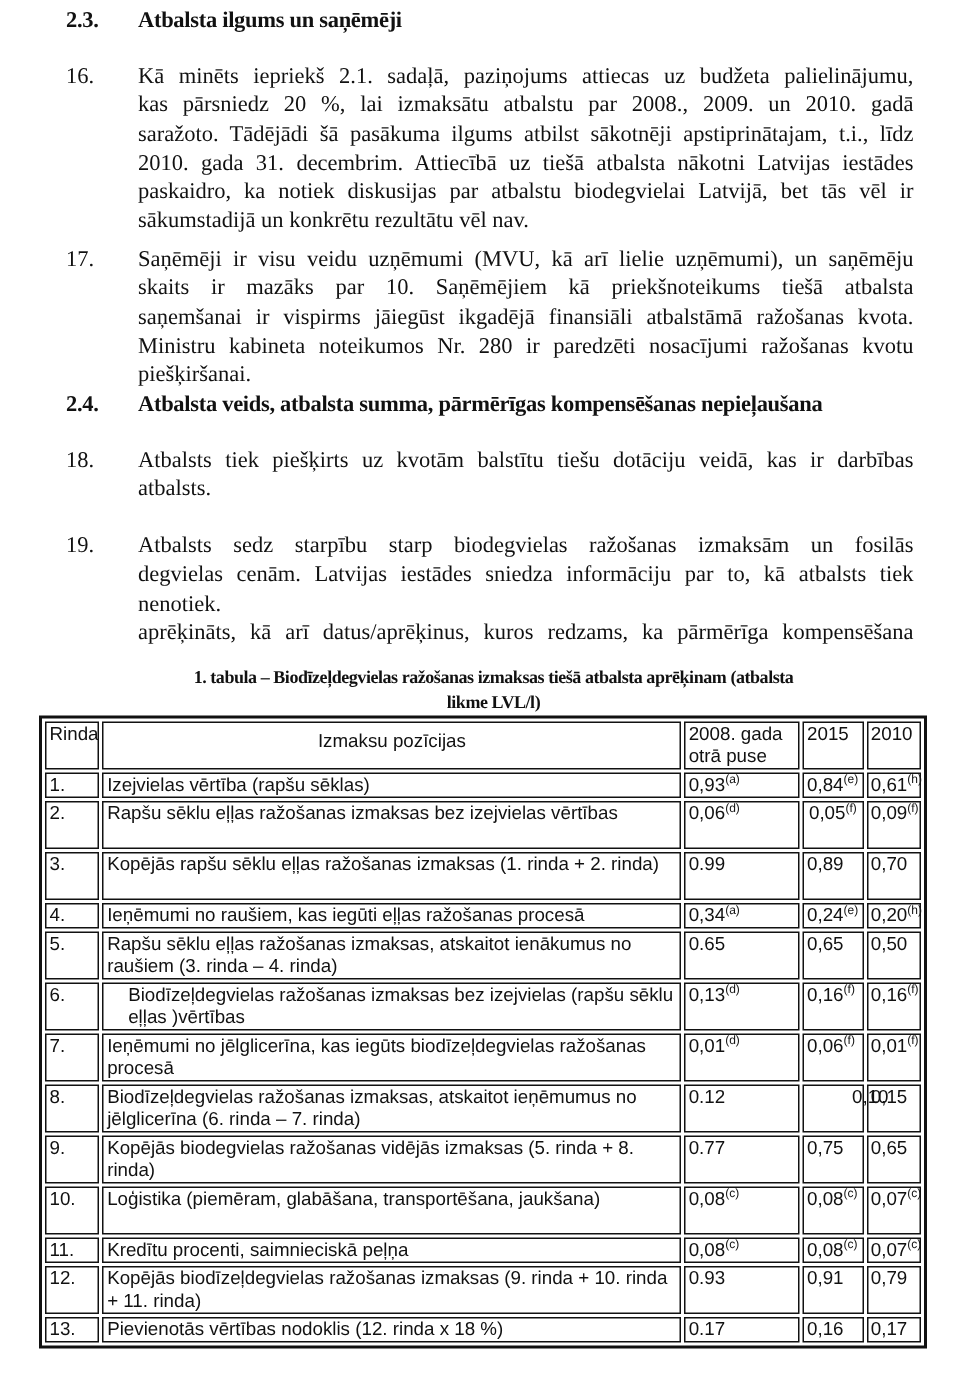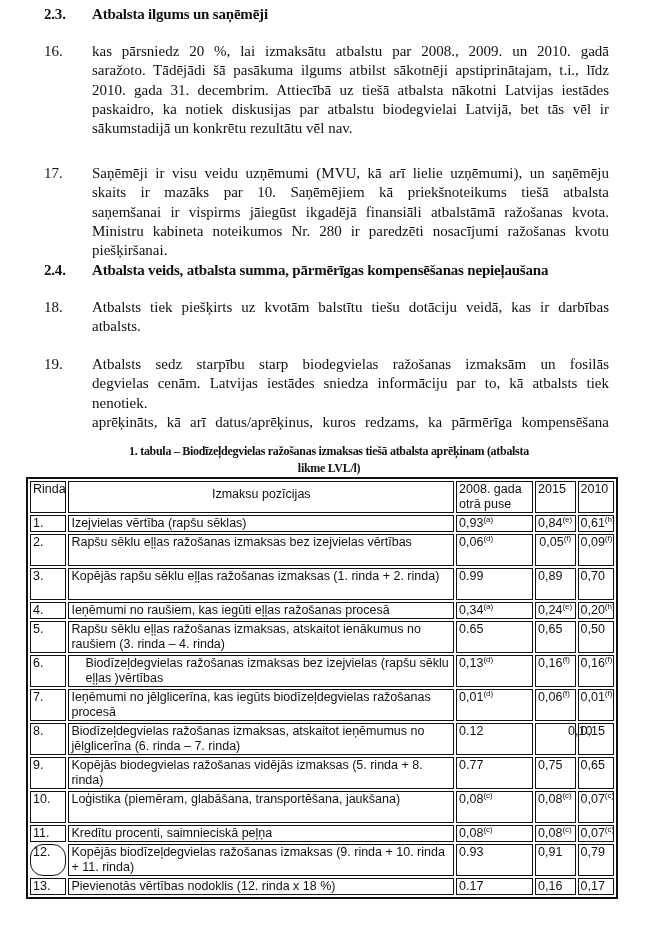--- a/index.html
+++ b/index.html
@@ -44,20 +44,21 @@
 <body>
 
 <div class="h" style="left:44px; top:6px;">
   <span class="num">2.3.</span>
   <span class="txt">Atbalsta ilgums un saņēmēji</span>
 </div>
 
 <div class="para" style="left:44px; top:42px;">
   <span class="num">16.</span>
   <div class="txt">
+    <span class="line">Kā minēts iepriekš 2.1. sadaļā, paziņojums attiecas uz budžeta palielinājumu,</span>
     <span class="line">kas pārsniedz 20 %, lai izmaksātu atbalstu par 2008., 2009. un 2010. gadā</span>
     <span class="line">saražoto. Tādējādi šā pasākuma ilgums atbilst sākotnēji apstiprinātajam, t.i., līdz</span>
     <span class="line">2010. gada 31. decembrim. Attiecībā uz tiešā atbalsta nākotni Latvijas iestādes</span>
     <span class="line">paskaidro, ka notiek diskusijas par  atbalstu biodegvielai Latvijā, bet tās vēl ir</span>
     <span class="line last">sākumstadijā un konkrētu rezultātu vēl nav.</span>
   </div>
 </div>
 
 <div class="para" style="left:44px; top:164px;">
   <span class="num">17.</span>
@@ -185,21 +186,21 @@
         <td style="height: 30px;"><span>0,07</span><sup>(c)</sup></td>
       </tr>
       <tr>
         <td><span>11.</span></td>
         <td><span>Kredītu procenti, saimnieciskā peļņa</span></td>
         <td><span>0,08</span><sup>(c)</sup></td>
         <td><span>0,08</span><sup>(c)</sup></td>
         <td><span>0,07</span><sup>(c)</sup></td>
       </tr>
       <tr>
-        <td style="height: 30px; border-radius: 13px;"><span>12.</span></td>
+        <td style="height: 30px;"><span>12.</span></td>
         <td style="height: 30px;"><span>Kopējās biodīzeļdegvielas ražošanas izmaksas (9. rinda + 10. rinda + 11. rinda)</span></td>
         <td style="height: 30px;"><span>0.93</span></td>
         <td style="height: 30px;"><span>0,91</span></td>
         <td style="height: 30px;"><span>0,79</span></td>
       </tr>
       <tr>
         <td><span>13.</span></td>
         <td><span>Pievienotās vērtības nodoklis (12. rinda x 18 %)</span></td>
         <td><span>0.17</span></td>
         <td><span>0,16</span></td>

